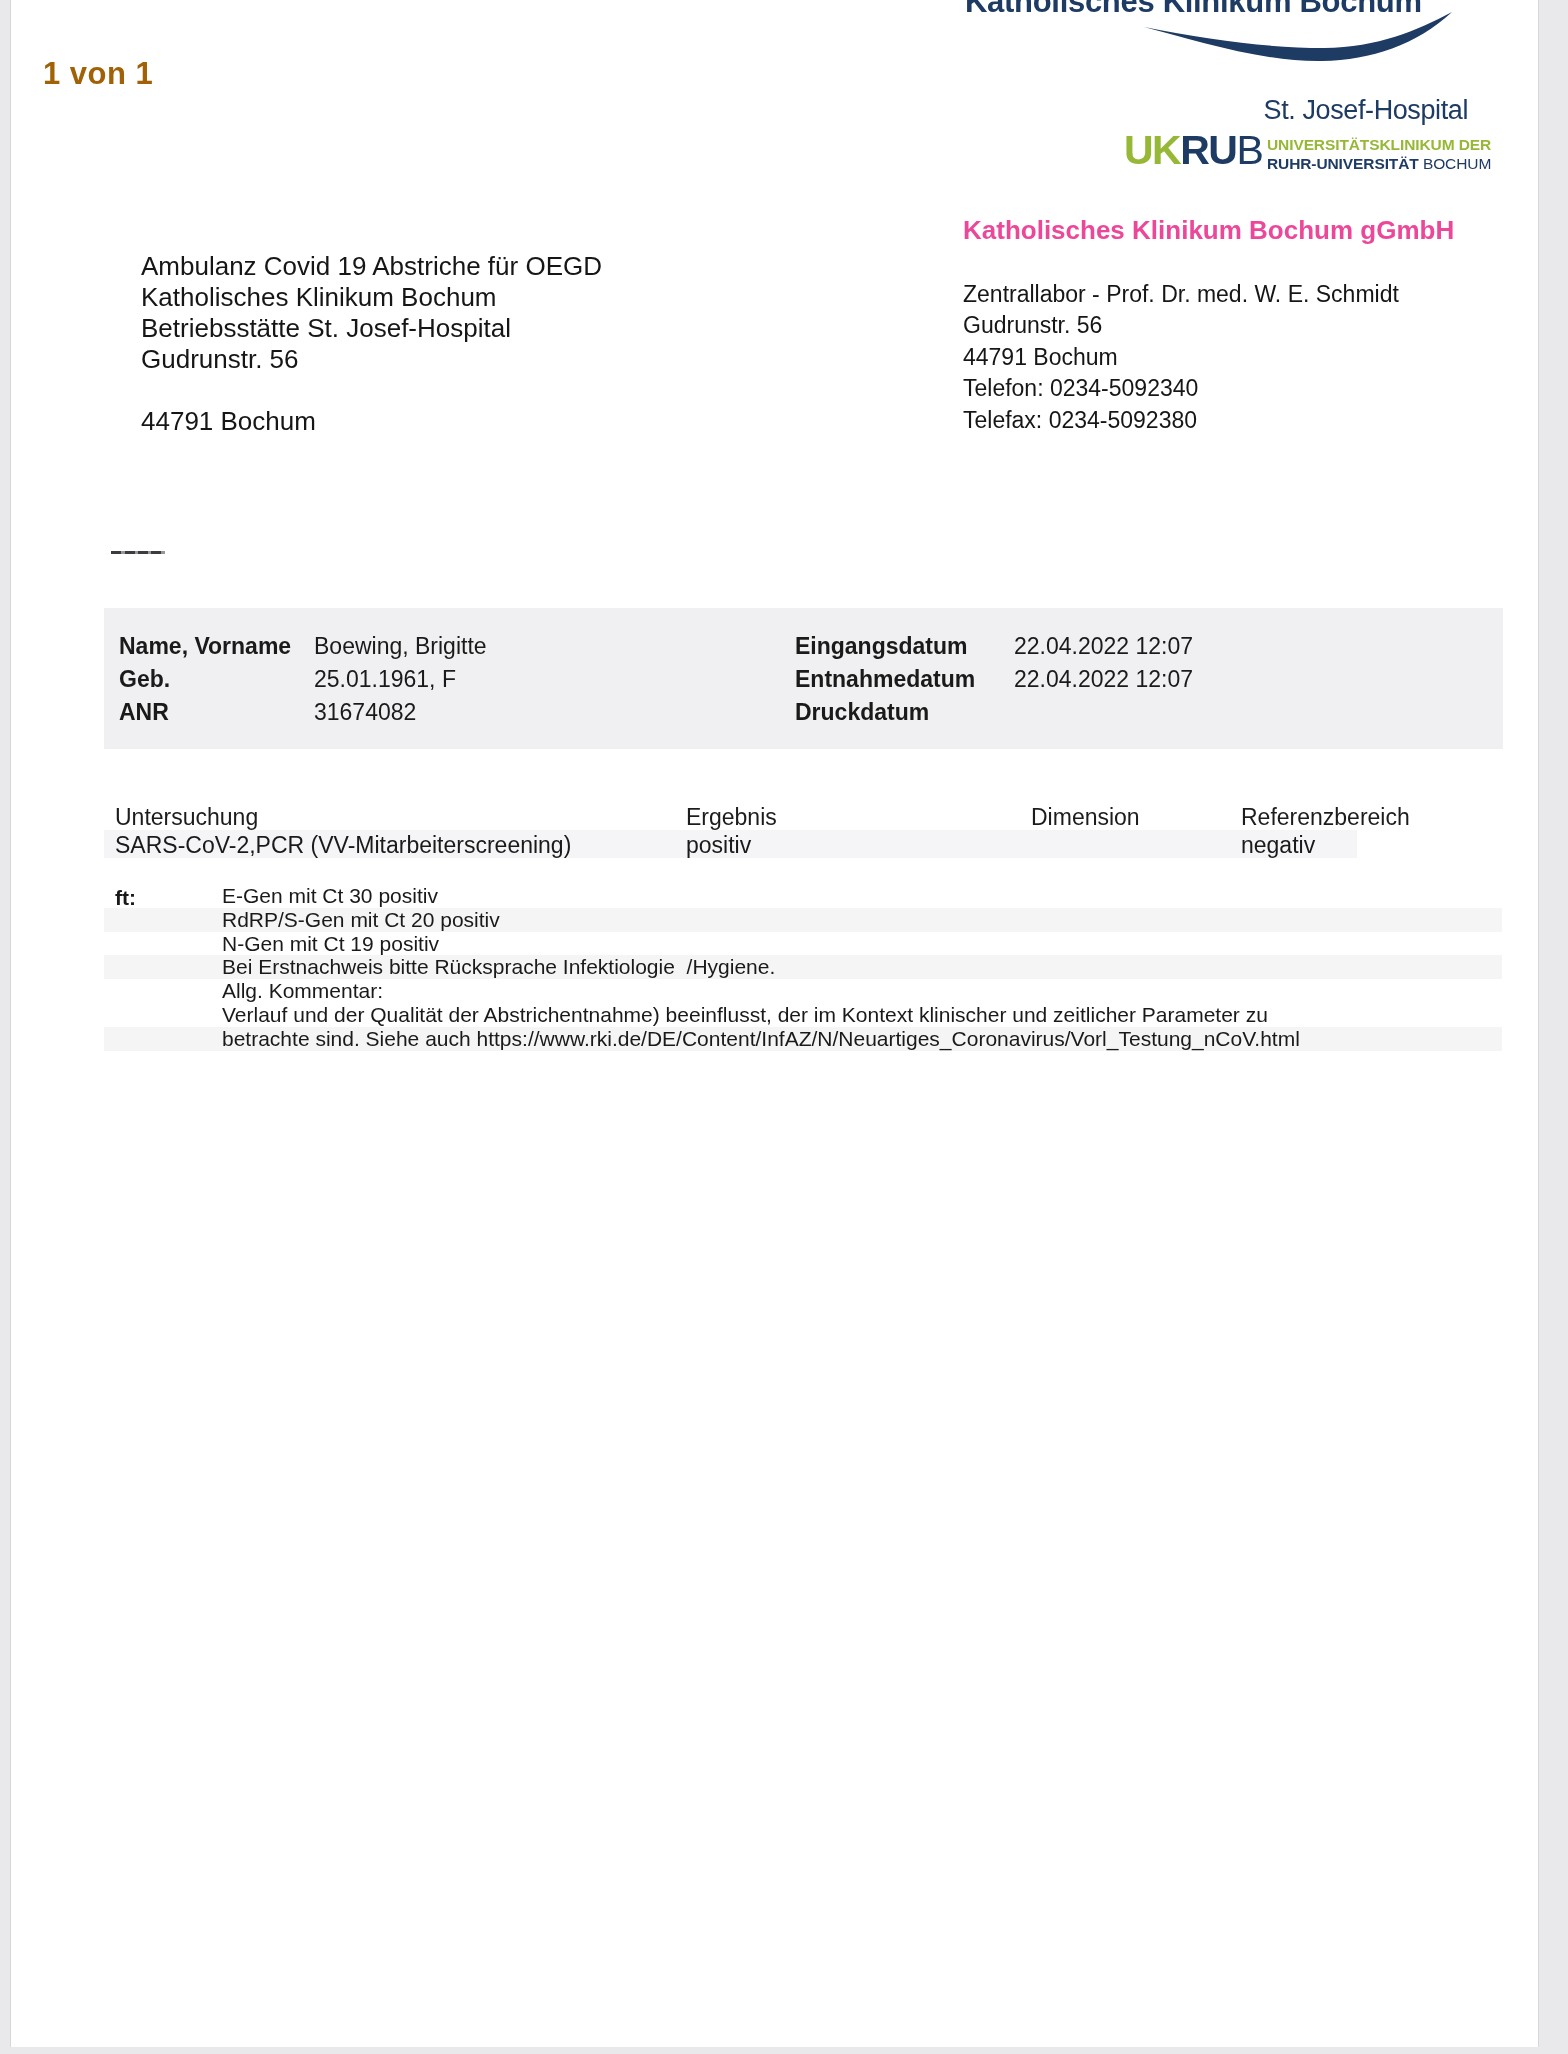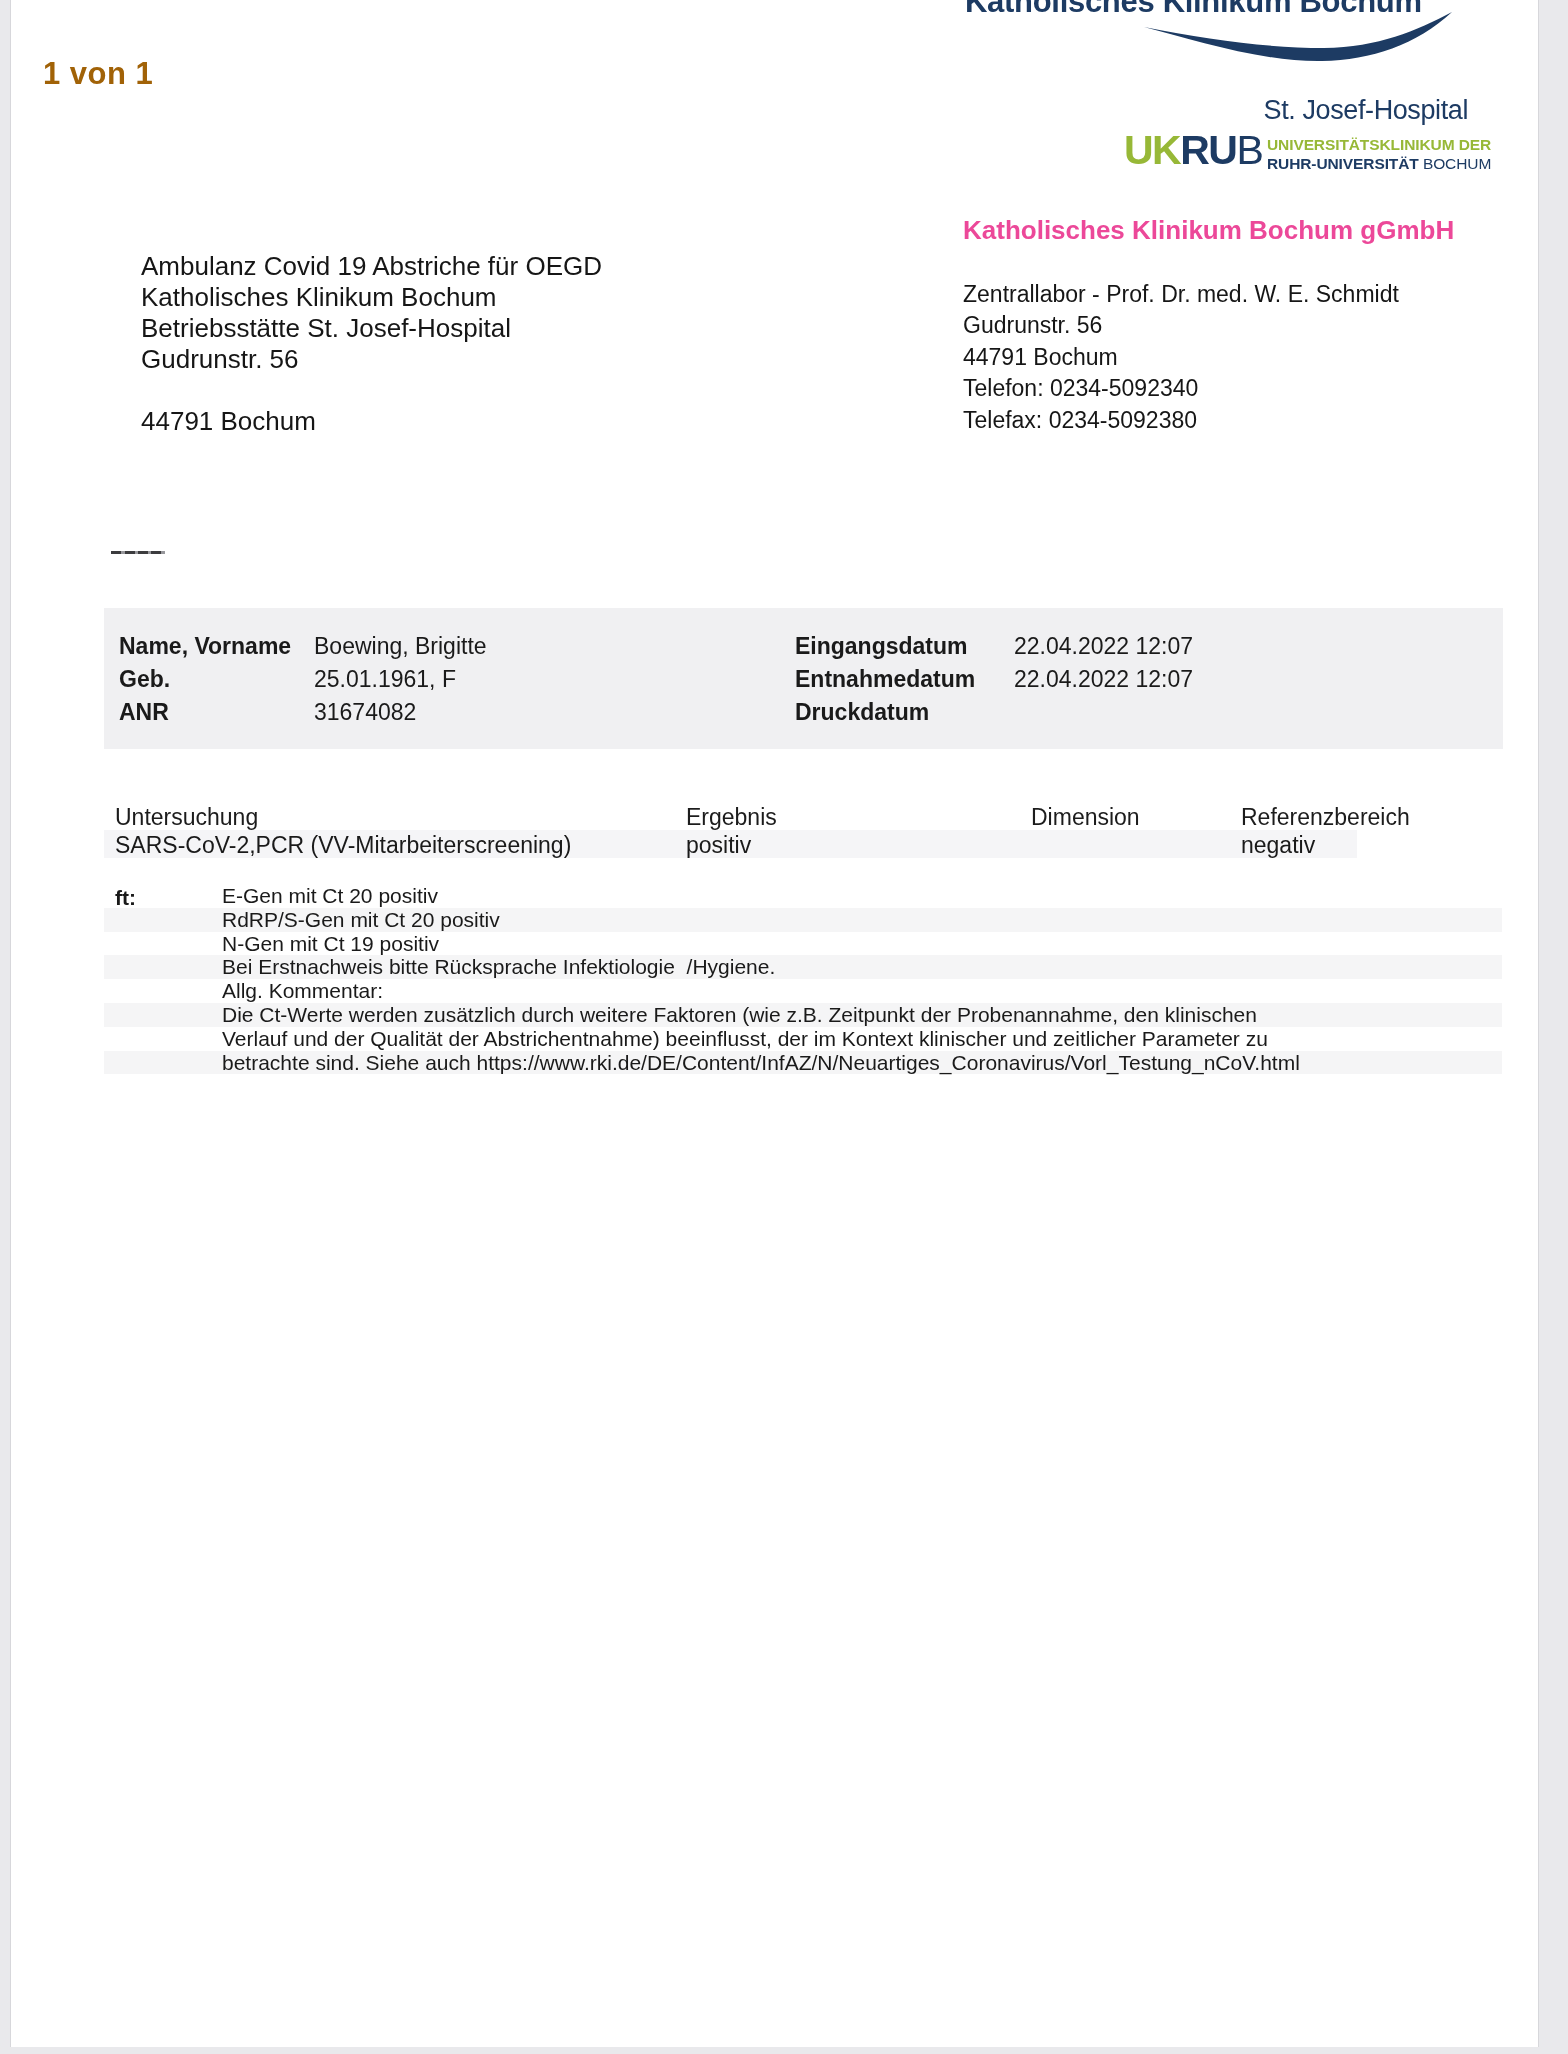--- a/index.html
+++ b/index.html
@@ -137,23 +137,22 @@
   <div class="res-row">
     <span class="h1">SARS-CoV-2,PCR (VV-Mitarbeiterscreening)</span>
     <span class="h2">positiv</span>
     <span class="h3"></span>
     <span class="h4">negativ</span>
   </div>
 
   <div class="ft-label">ft:</div>
 
   <div class="ft-lines">
-    <span class="ft-line">E-Gen mit Ct 20 positiv</span>
+    <span class="ft-line">E-Gen mit Ct 30 positiv</span>
     <span class="ft-line hl">RdRP/S-Gen mit Ct 20 positiv</span>
     <span class="ft-line">N-Gen mit Ct 19 positiv</span>
     <span class="ft-line hl">Bei Erstnachweis bitte Rücksprache Infektiologie  /Hygiene.</span>
     <span class="ft-line">Allg. Kommentar:</span>
-    <span class="ft-line hl">Die Ct-Werte werden zusätzlich durch weitere Faktoren (wie z.B. Zeitpunkt der Probenannahme, den klinischen</span>
     <span class="ft-line">Verlauf und der Qualität der Abstrichentnahme) beeinflusst, der im Kontext klinischer und zeitlicher Parameter zu</span>
     <span class="ft-line hl"><span style="position:static">betrachte sind. Siehe auch </span><span class="url">https://www.rki.de/DE/Content/InfAZ/N/Neuartiges_Coronavirus/Vorl_Testung_nCoV.html</span></span>
   </div>
 
 </div>
 
 </body></html>

